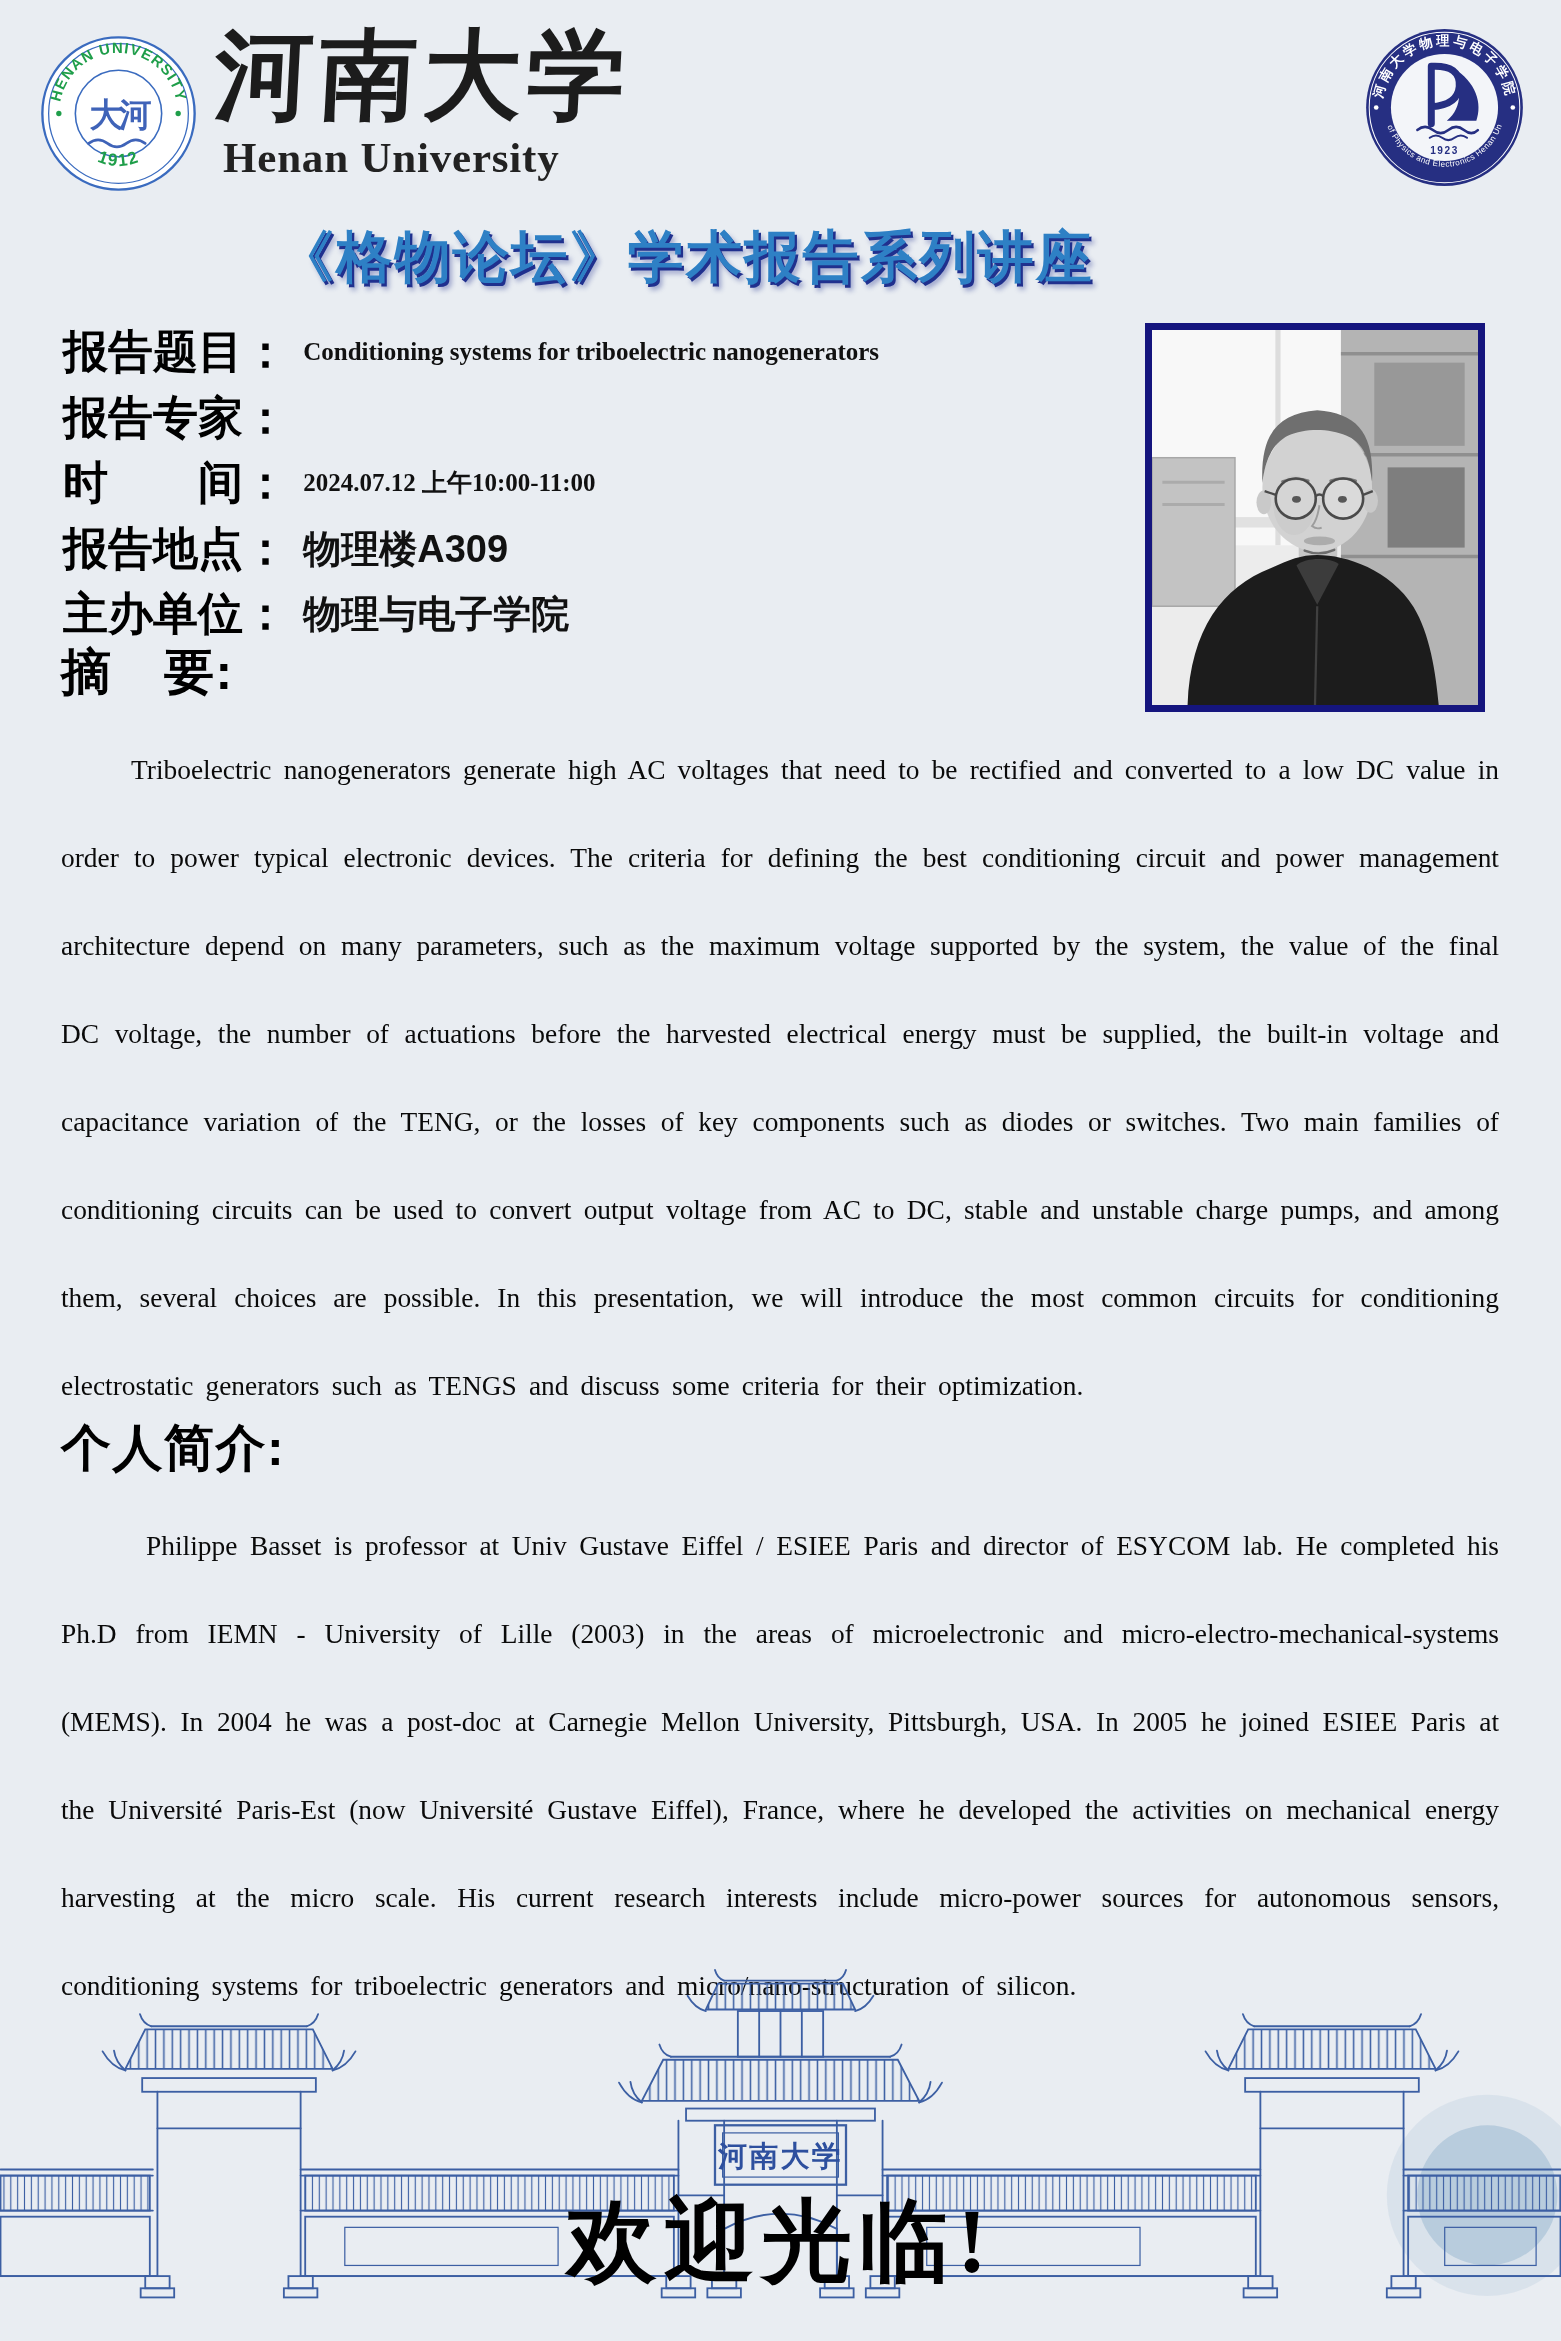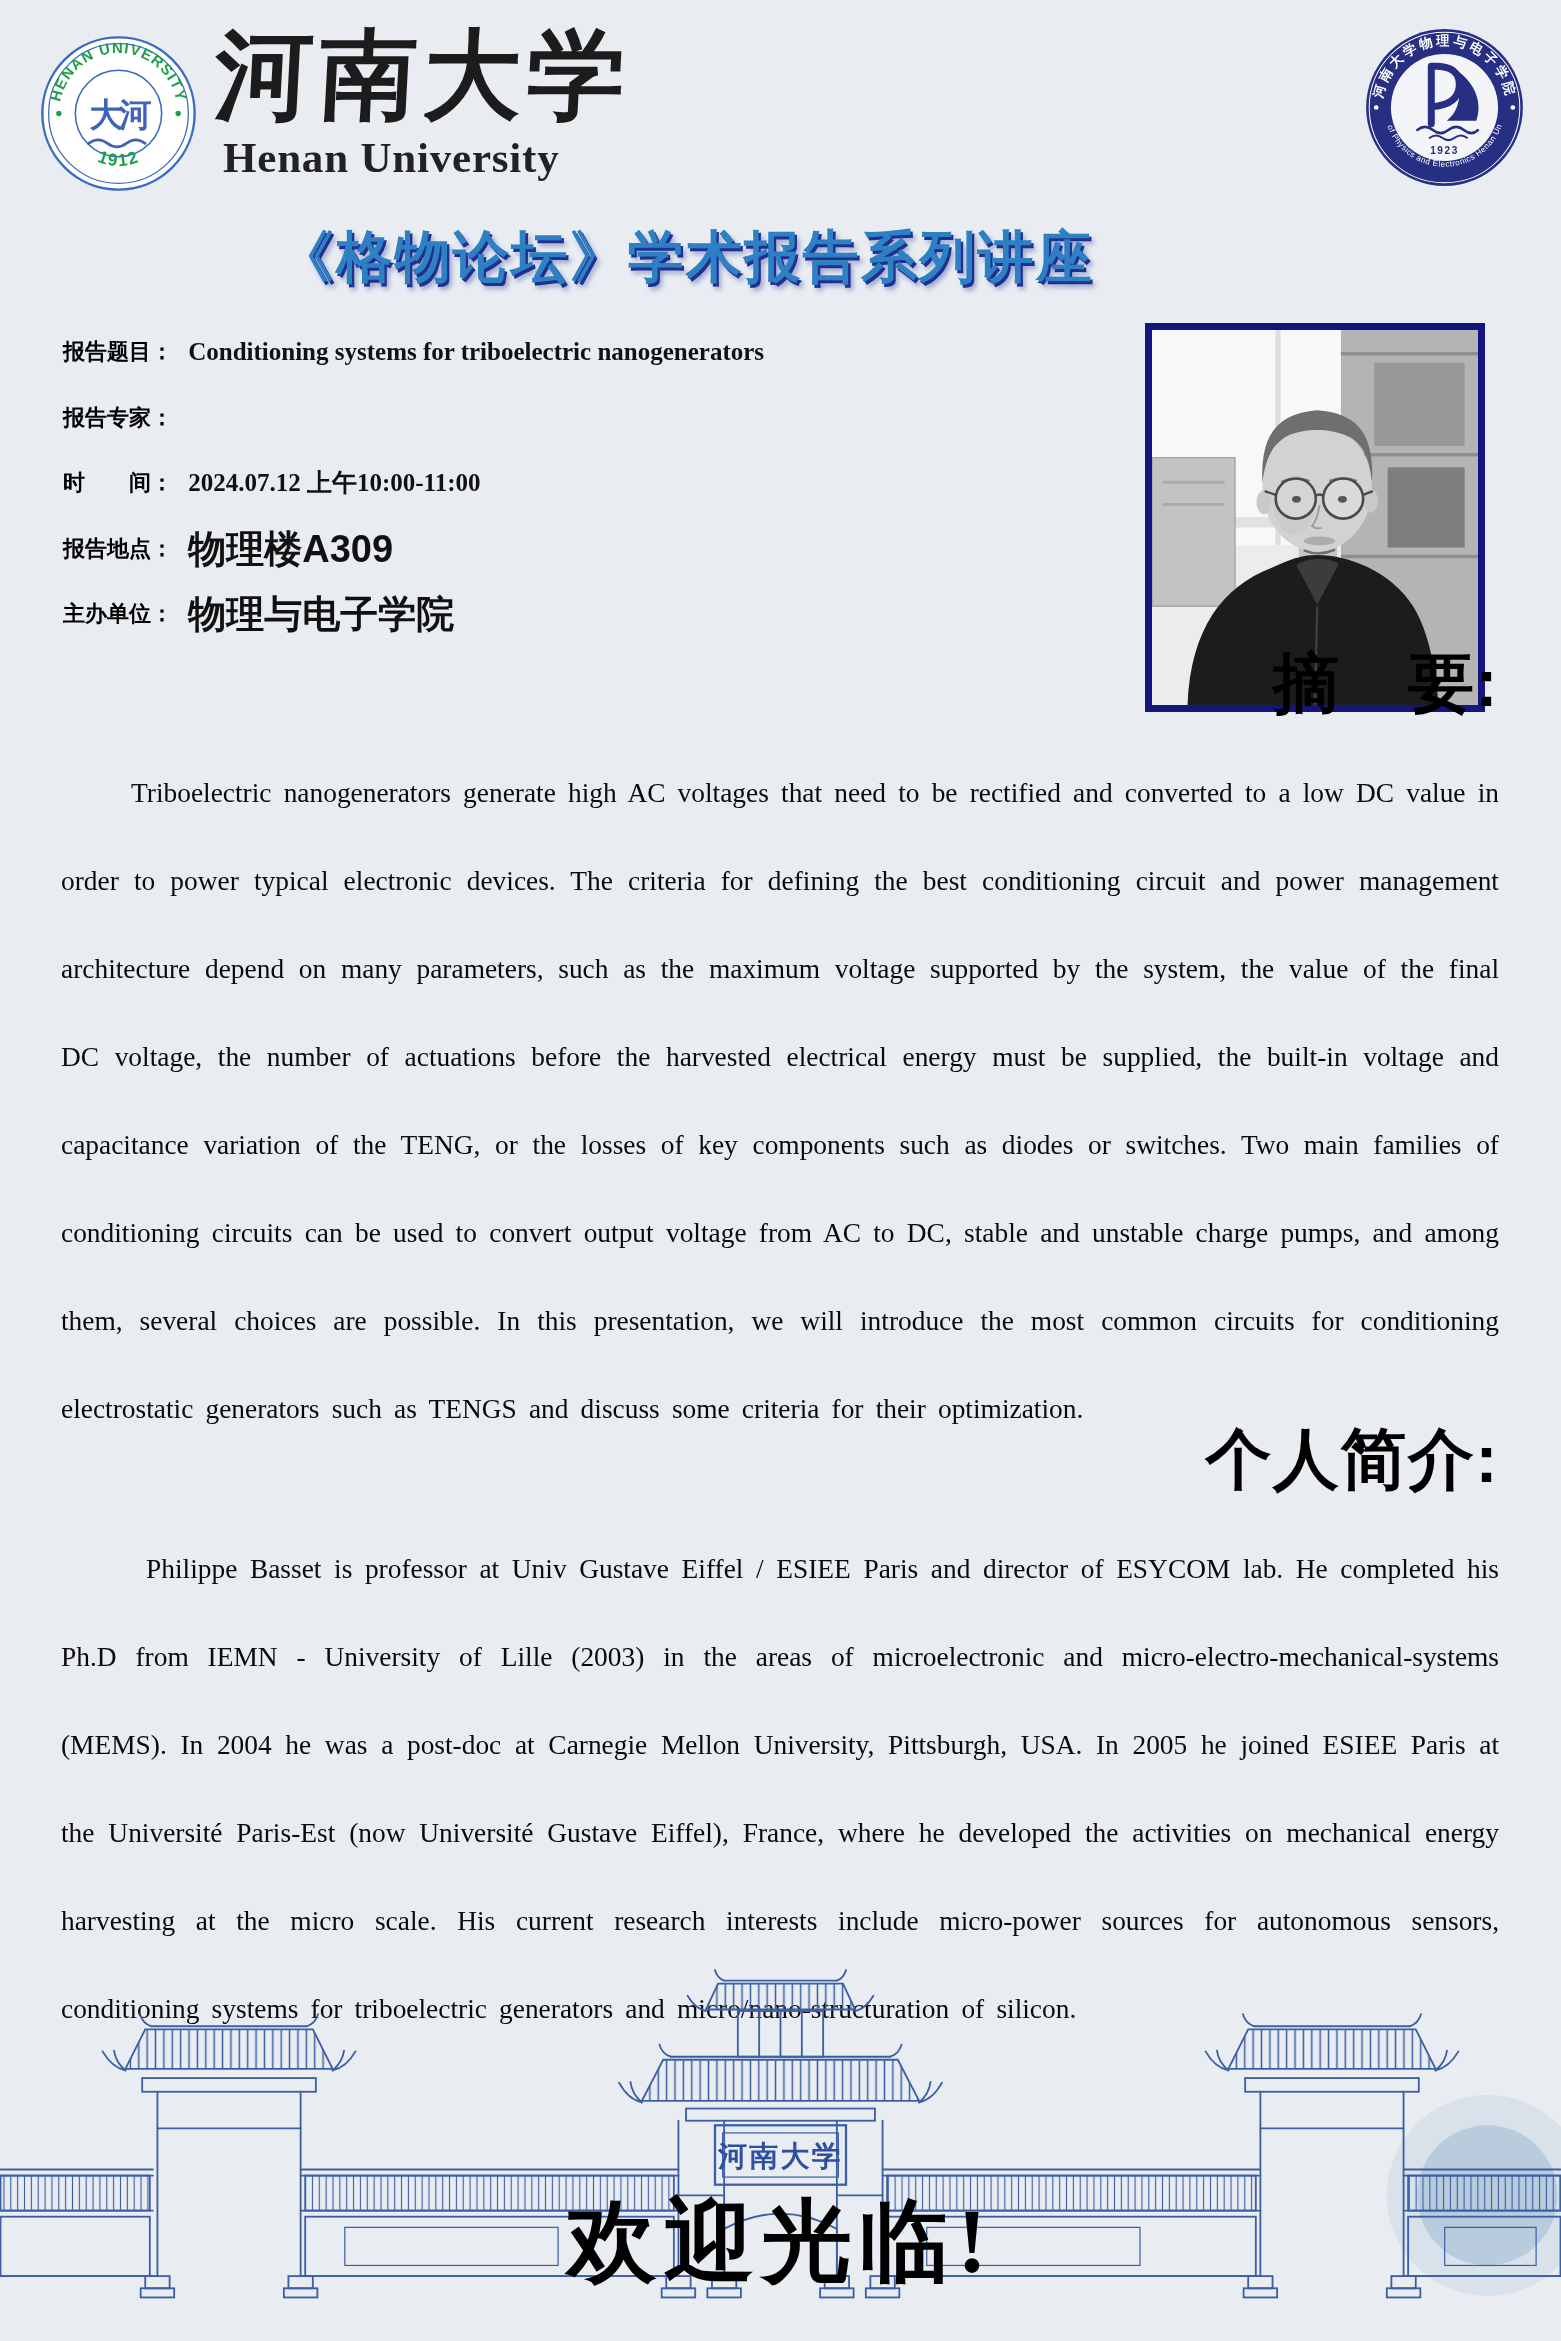--- a/index.html
+++ b/index.html
@@ -34,21 +34,21 @@
     font-size:56px;letter-spacing:2.3px;
     color:#2e80c5;
     text-shadow:2.3px 3px 0 #20308e, 4.6px 6.1px 5.3px rgba(32,48,142,.40);
   }
 
   
   .info-section{position:absolute;left:63px;top:328px;width:1067px;}
   .info-row{display:flex;align-items:flex-start;margin-bottom:17.5px;min-height:48px;}
   .info-label{
     font-family:"Liberation Sans",sans-serif;font-weight:900;
-    font-size:22px;line-height:48px;color:#000;
+    font-size:45px;line-height:48px;color:#000;
     white-space:pre;flex:0 0 auto;margin-right:15.2px;
   }
   .info-value{
     font-family:"Liberation Serif",serif;font-weight:bold;
     font-size:25px;line-height:48px;color:#111;
   }
   .info-value.cn{
     font-family:"Liberation Sans",sans-serif;font-size:38px;font-weight:900;
   }
 
@@ -57,21 +57,21 @@
     position:absolute;left:1145px;top:323px;width:340px;height:389px;
     border:7.6px solid #15157e;box-sizing:border-box;background:#e6e6e6;
   }
   .speaker-photo svg{display:block;width:100%;height:100%;}
 
   
   .abstract-section{position:absolute;left:61px;top:639px;width:1438px;}
   .bio-section{position:absolute;left:61px;top:1415px;width:1438px;}
   .block-heading{
     margin:0;font-family:"Liberation Sans",sans-serif;font-weight:900;
-    font-size:66px;color:#000;white-space:pre;letter-spacing:1.5px;text-align:right;
+    font-size:50px;color:#000;white-space:pre;letter-spacing:1.5px;
   }
   .block-text{
     margin:20px 0 0 0;
     font-size:27.4px;line-height:88px;color:#0a0a0a;
     text-align:justify;text-justify:inter-word;word-spacing:5.3px;
   }
   .abstract-section .block-text{text-indent:70px;}
   .bio-section .block-text{text-indent:85px;}
 
   

